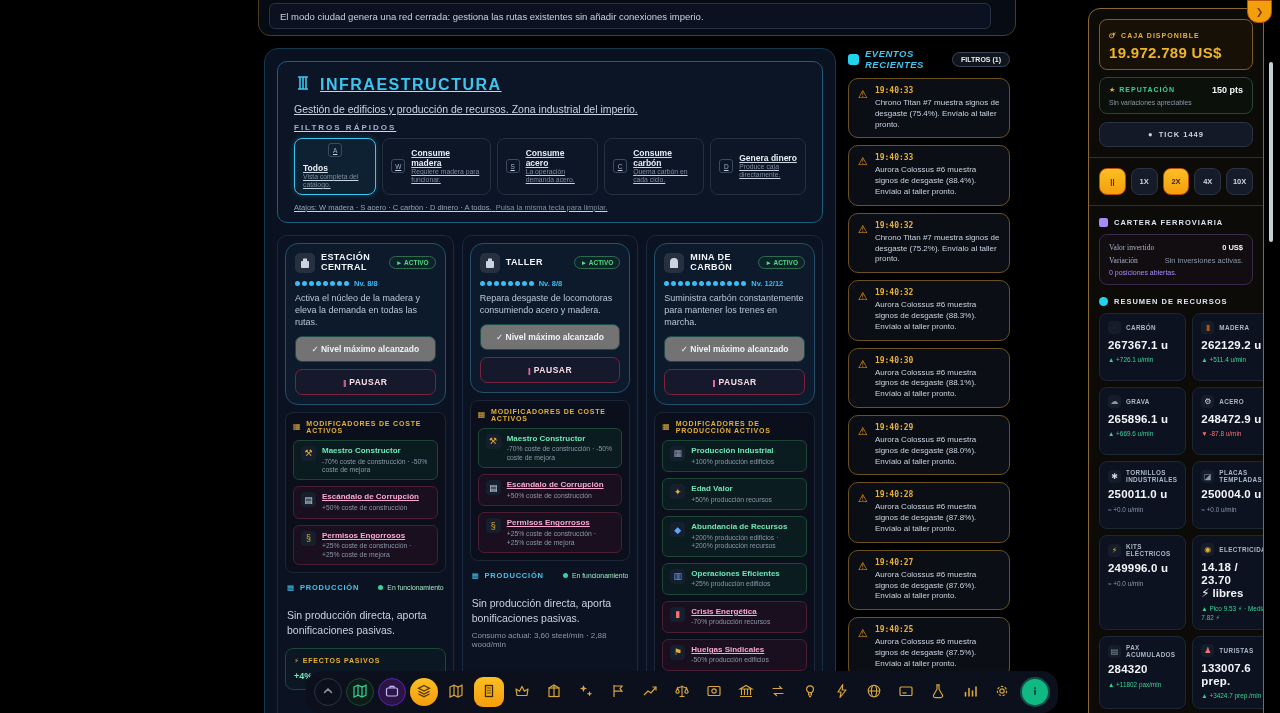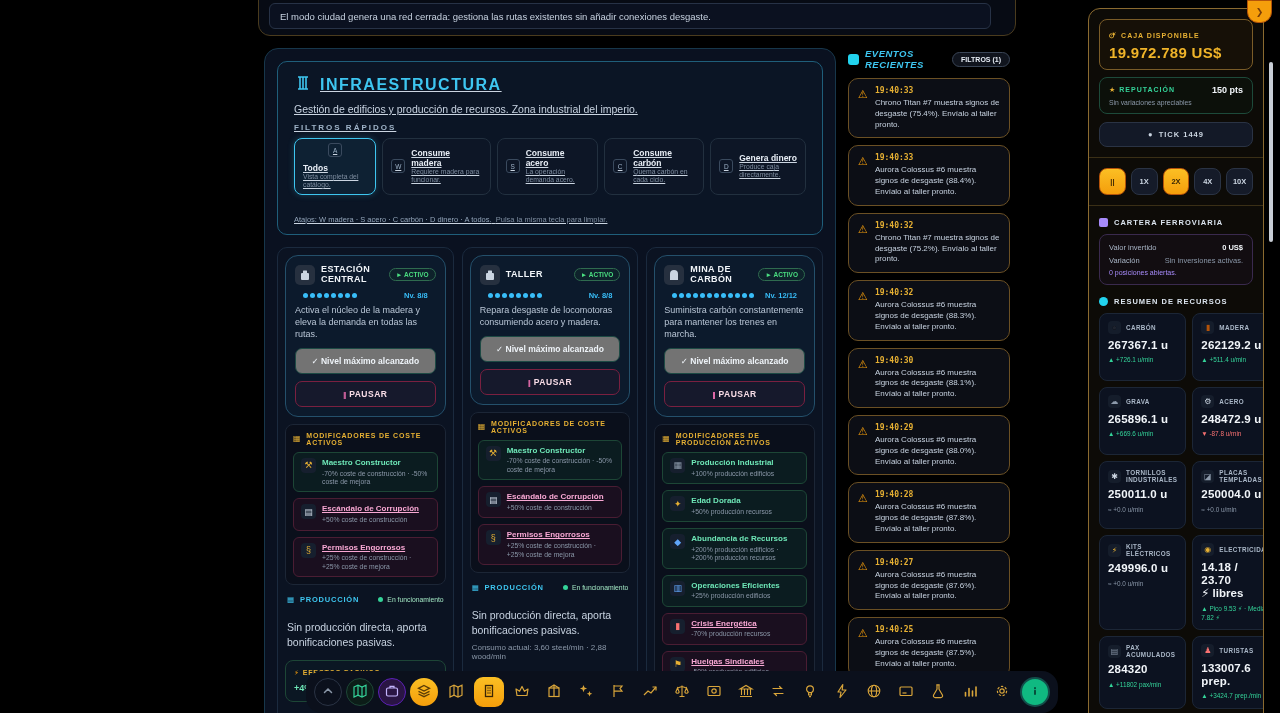--- a/index.html
+++ b/index.html
@@ -22,33 +22,33 @@
   .infra-sub{font-size:10.5px;color:#c7d2e0;margin:7px 0 8px;}
   .filters-title{font-size:8px;font-weight:bold;letter-spacing:2px;color:#9fb3c8;margin-bottom:6px;}
   .chips{display:flex;gap:6px;}
   .chip{display:flex;align-items:center;gap:6px;border:1px solid #22303f;border-radius:8px;
     background:#0d1626;padding:4px 8px;cursor:pointer;}
   .chip.active{border-color:#3ec6f0;background:rgba(62,198,240,.07);box-shadow:0 0 6px rgba(62,198,240,.25);flex-direction:column;}
   .chip-key{width:12px;height:12px;border:1px solid #3a4a5e;border-radius:3px;display:flex;align-items:center;justify-content:center;
     font-size:6.5px;color:#9fb3c8;flex:0 0 auto;}
   .chip-label{font-size:8.5px;font-weight:bold;color:#e7edf5;line-height:1.2;}
   .chip-desc{font-size:6.8px;color:#7e8da0;line-height:1.2;}
-  .shortcuts{font-size:7.5px;color:#7e8da0;margin-top:20px;}
+  .shortcuts{font-size:7.5px;color:#7e8da0;margin-top:8px;}
   .shortcuts b{color:#93a5ba;font-weight:normal;}
 
   
   .cards{display:grid;grid-template-columns:1fr 1fr 1fr;gap:8px;margin-top:12px;}
   .card{border:1px solid #1b2a3e;border-radius:10px;background:#0b1322;overflow:hidden;padding:7px;box-sizing:border-box;}
   .card-head{border:1px solid #24506b;border-radius:13px;padding:9px;background:#0c1a2c;}
   .ch-row{display:flex;align-items:center;gap:6px;}
   .bicon{width:20px;height:20px;border-radius:5px;background:#26303f;display:flex;align-items:center;justify-content:center;flex:0 0 auto;}
   .bname{font-size:9px;font-weight:bold;color:#f1f5f9;letter-spacing:.4px;flex:1;line-height:1.1;}
   .badge-active{border:1px solid #2f6b4f;border-radius:9px;color:#4ade80;font-size:6.5px;font-weight:bold;
     padding:2px 6px;white-space:nowrap;background:rgba(20,60,40,.25);}
-  .dots-row{display:flex;align-items:center;gap:5px;margin:6px 8px 4px;justify-content:space-between;}
+  .dots-row{display:flex;align-items:center;gap:5px;margin:6px 0 4px;}
   .dots{display:flex;gap:2px;}
   .dot{width:5px;height:5px;border-radius:50%;background:#38bdf8;display:inline-block;}
   .lvl{font-size:7.5px;color:#38bdf8;font-weight:bold;}
   .bdesc{font-size:9px;color:#b9c6d6;line-height:1.35;margin:2px 0 8px;}
   .btn-max{display:block;width:100%;border:1px solid #1d4a44;border-radius:7px;background:#737373;
     color:#eef3f8;font-size:8.5px;font-weight:bold;padding:7px 4px;margin-bottom:7px;cursor:pointer;font-family:inherit;}
   .btn-pause{display:block;width:100%;border:1px solid #7a2040;border-radius:7px;background:rgba(120,20,50,.10);
     color:#f7dce6;font-size:8.5px;font-weight:bold;padding:7px 4px;cursor:pointer;font-family:inherit;letter-spacing:.5px;}
   .btn-pause .pg{color:#f472b6;margin-right:4px;font-size:7px;letter-spacing:-1px;}
 
@@ -109,21 +109,21 @@
   .speeds{display:flex;gap:5px;}
   .spd{flex:1;border:1px solid #2a3344;border-radius:8px;background:#151b29;color:#cbd5e1;
     font-size:7.5px;font-weight:bold;padding:8px 0;text-align:center;cursor:pointer;font-family:inherit;}
   .spd.on{background:linear-gradient(180deg,#fbbf24,#f59e0b);border-color:#b45309;color:#3a2503;}
   .sec-head{display:flex;align-items:center;gap:6px;margin:12px 0 7px;}
   .sec-ic{width:9px;height:9px;border-radius:2px;flex:0 0 auto;}
   .sec-ic.purple{background:#a78bfa;} .sec-ic.cyan{background:#22d3ee;border-radius:50%;}
   .sec-title{font-size:7.5px;font-weight:bold;letter-spacing:1px;color:#dbe4ee;}
   .wallet-box{border:1px solid #3a2a4e;border-radius:8px;background:rgba(40,24,60,.20);padding:8px 9px;}
   .w-row{display:flex;justify-content:space-between;font-size:7.5px;margin-bottom:4px;}
-  .w-l{color:#a7b3c4;} .w-v{color:#f1f5f9;font-weight:bold;} .w-v.dim{color:#8a97a8;font-weight:normal;}
+  .w-l{color:#a7b3c4;font-family:Liberation Serif, serif;} .w-v{color:#f1f5f9;font-weight:bold;} .w-v.dim{color:#8a97a8;font-weight:normal;}
   .w-note{font-size:7px;color:#a78bfa;margin-top:2px;}
   .res-grid{display:grid;grid-template-columns:1fr 1fr;gap:6px;}
   .res-card{border:1px solid #1c2636;border-radius:8px;background:#0c1220;padding:7px 8px;min-height:52px;}
   .res-name-row{display:flex;align-items:center;gap:5px;}
   .res-ic{width:13px;height:13px;border-radius:4px;background:#151d2b;display:flex;align-items:center;justify-content:center;font-size:8px;flex:0 0 auto;}
   .res-name{font-size:6.3px;font-weight:bold;letter-spacing:.4px;color:#aab7c7;line-height:1.15;}
   .res-value{font-size:11.5px;font-weight:bold;color:#f1f5f9;margin-top:5px;letter-spacing:.2px;line-height:1.15;}
   .res-value2{font-size:11.5px;font-weight:bold;color:#f1f5f9;line-height:1.2;}
   .res-rate{font-size:6.4px;margin-top:4px;line-height:1.3;}
   .res-rate.up{color:#34d399;} .res-rate.up::before{content:"▲ ";}
@@ -148,21 +148,21 @@
     color:#7a3e06;font-size:9px;font-weight:bold;cursor:pointer;z-index:60;}
   .scroll-thumb{position:absolute;left:1269px;top:62px;width:4px;height:180px;border-radius:2px;background:#c9ced6;z-index:70;}
 </style>
 </head>
 <body>
 
 <div class="stage">
 
   <div class="top-note-outer">
     <div class="top-note-inner">
-      <span>El modo ciudad genera una red cerrada: gestiona las rutas existentes sin añadir conexiones desgaste.</span>
+      <span>El modo ciudad genera una red cerrada: gestiona las rutas existentes sin añadir conexiones imperio.</span>
     </div>
   </div>
 
   <div class="main-panel">
     <div class="infra-box">
       <div class="infra-title-row">
         <span>
           <svg width="18" height="18" viewBox="0 0 18 18">
               <g stroke="#3ec6f0" stroke-width="1.6" fill="none">
                 <path d="M4 3h10M4 15h10M6 3v12M9 3v12M12 3v12"></path>
@@ -422,21 +422,21 @@
                 <span class="mod-ic i-gray">▦</span>
                 <span>
                   <div class="mod-name">Producción Industrial</div>
                   <div class="mod-desc">+100% producción edificios</div>
                 </span>
               </div>
 
               <div class="mod pos">
                 <span class="mod-ic i-gold">✦</span>
                 <span>
-                  <div class="mod-name">Edad Dorada</div>
+                  <div class="mod-name">Edad Valor</div>
                   <div class="mod-desc">+50% producción recursos</div>
                 </span>
               </div>
 
               <div class="mod pos">
                 <span class="mod-ic i-blue">◆</span>
                 <span>
                   <div class="mod-name">Abundancia de Recursos</div>
                   <div class="mod-desc">+200% producción edificios · +200% producción recursos</div>
                 </span>

